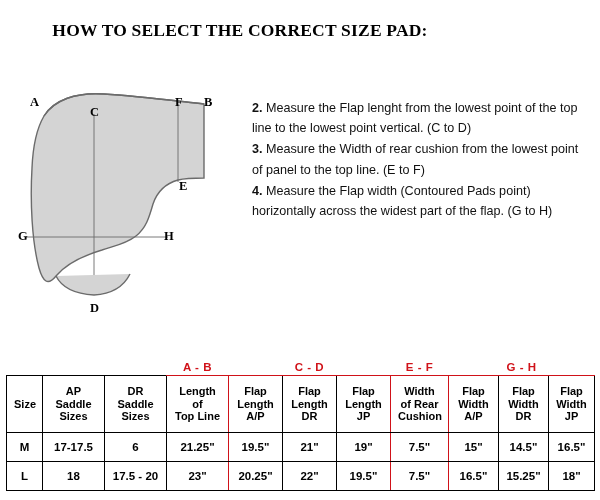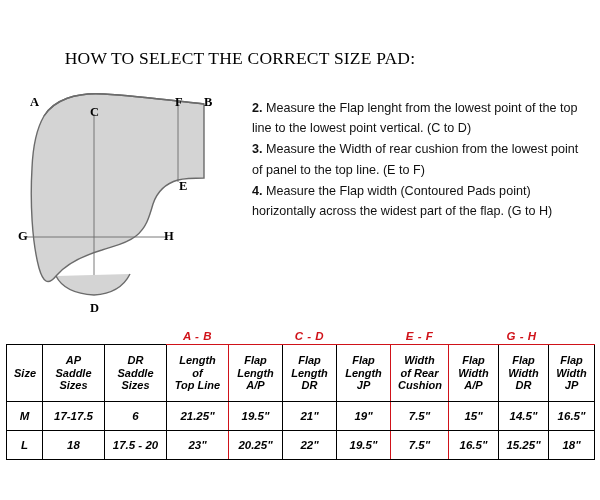--- a/index.html
+++ b/index.html
@@ -11,26 +11,26 @@
     height: 500px;
     background: #ffffff;
     font-family: "Liberation Sans", sans-serif;
     color: #000000;
     overflow: hidden;
     position: relative;
   }
 
   #title {
     position: absolute;
-    top: 48px;
+    top: 20px;
     left: 0;
     width: 480px;
     text-align: center;
     font-family: "Liberation Serif", serif;
-    font-weight: normal;
+    font-weight: bold;
     font-size: 17.5px;
     letter-spacing: 0.2px;
   }
 
   
   #diagram {
     position: absolute;
     left: 18px;
     top: 82px;
     width: 230px;
@@ -62,23 +62,22 @@
     margin: 0 0 0.5px 0;
   }
   #instructions b {
     font-weight: bold;
   }
 
   
   #table-wrap {
     position: absolute;
     left: 6px;
-    top: 325px;
+    top: 356px;
     width: 588px;
-    font-style: italic;
   }
   table {
     border-collapse: collapse;
     width: 588px;
     table-layout: fixed;
   }
   table td, table th {
     border: 1px solid #000;
     padding: 0;
     text-align: center;

